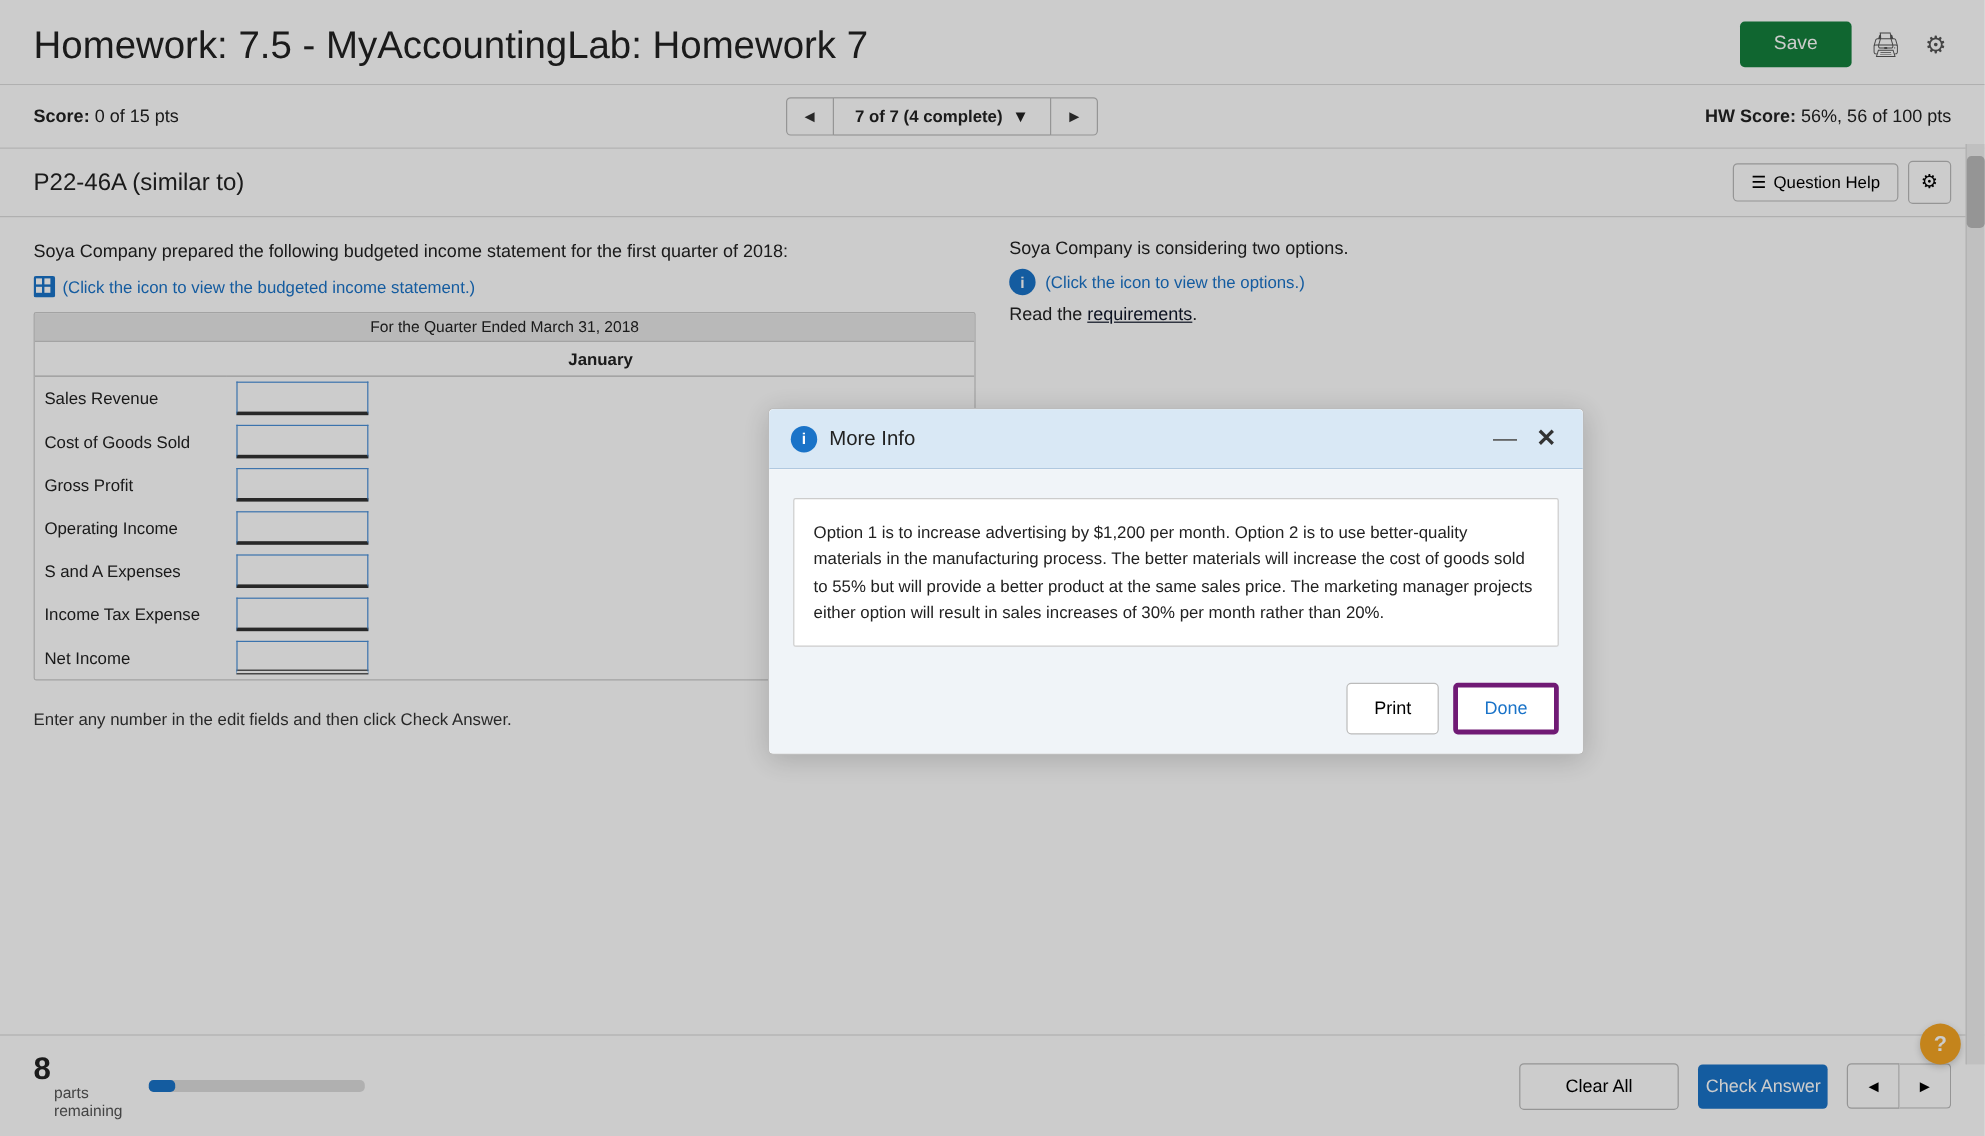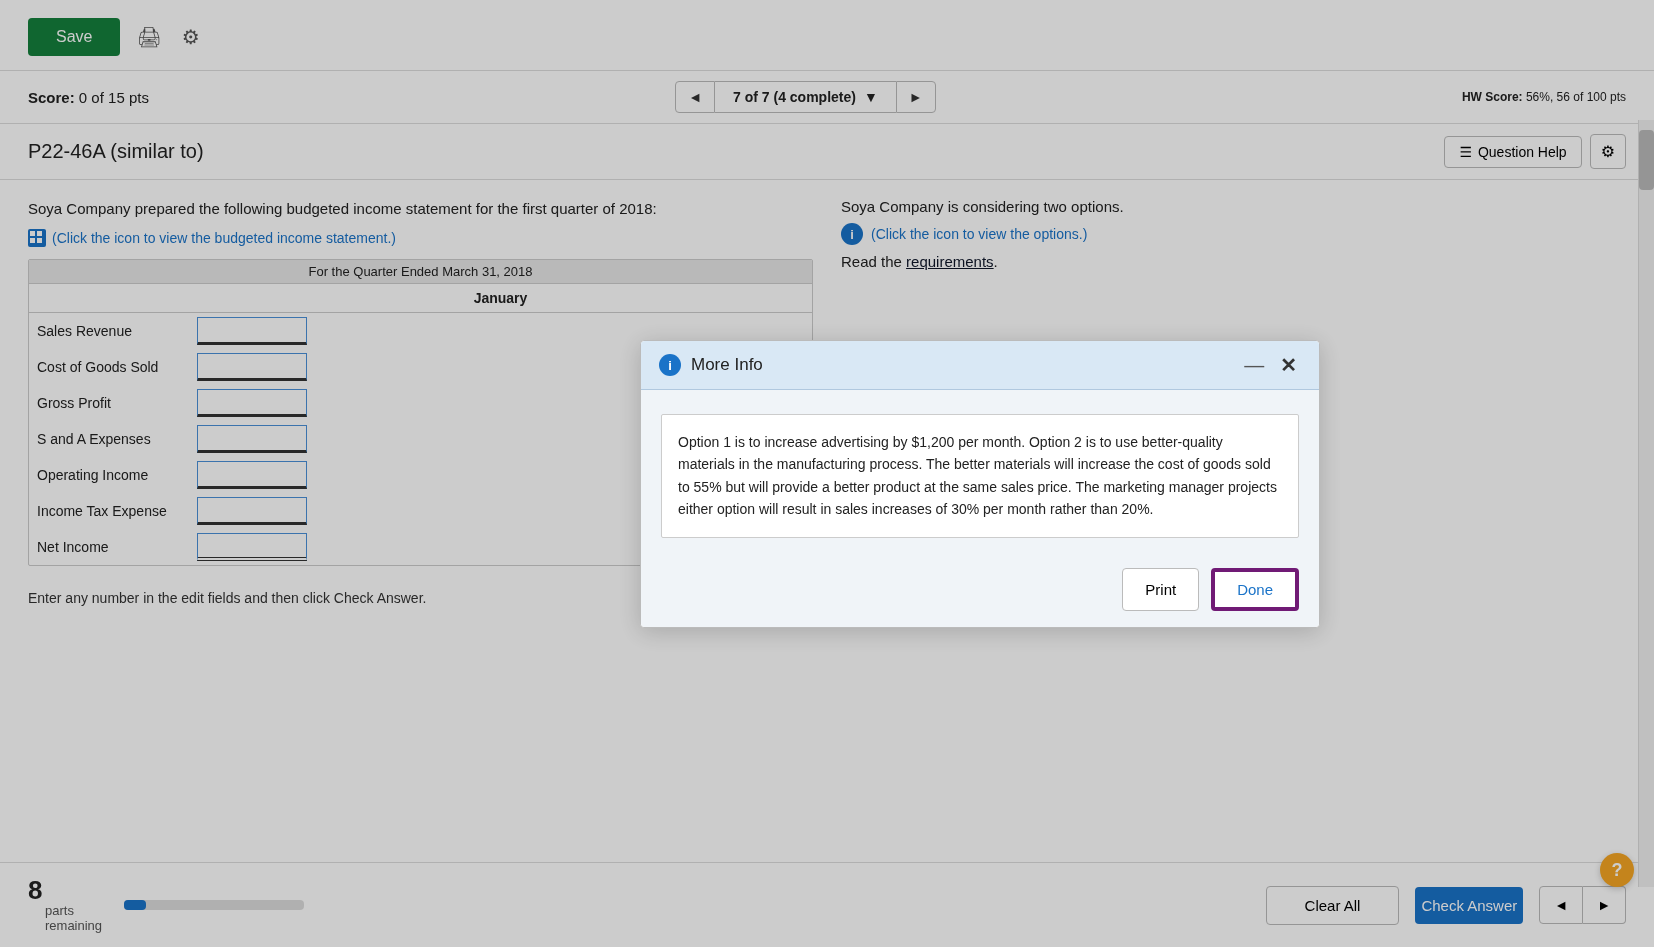--- a/index.html
+++ b/index.html
@@ -78,21 +78,21 @@
       background: #fff;
       padding: 7px 18px;
       font-size: 14px;
       font-weight: bold;
       cursor: pointer;
       display: flex;
       align-items: center;
       gap: 8px;
     }
     .nav-btn:last-child { border-radius: 0 4px 4px 0; }
-    .score-right { font-size: 12px; }
+    .score-right { font-size: 15px; }
 
     
     .question-header {
       display: flex;
       align-items: center;
       justify-content: space-between;
       padding: 10px 28px;
       border-bottom: 1px solid #ddd;
       background: #fff;
     }
@@ -432,20 +432,21 @@
       background: #bbb;
       border-radius: 4px;
       position: absolute;
       top: 10px;
     }
   </style>
 </head>
 <body>
 
 <div class="page-header">
+  <h1 class="page-title">Homework: 7.5 - MyAccountingLab: Homework 7</h1>
   <div class="header-right">
     <button class="save-button">Save</button>
     <button class="icon-btn">
       <span>🖨</span>
     </button>
     <button class="icon-btn">
       <span>⚙</span>
     </button>
   </div>
 </div>
@@ -513,25 +514,25 @@
           </tr>
           <tr>
             <td>Cost of Goods Sold</td>
             <td><input type="text" style=""></td>
           </tr>
           <tr>
             <td>Gross Profit</td>
             <td><input type="text" style=""></td>
           </tr>
           <tr>
+            <td>Operating Income</td>
+            <td><input type="text" style=""></td>
+          </tr>
+          <tr>
             <td>S and A Expenses</td>
-            <td><input type="text" style=""></td>
-          </tr>
-          <tr>
-            <td>Operating Income</td>
             <td><input type="text" style=""></td>
           </tr>
           <tr>
             <td>Income Tax Expense</td>
             <td><input type="text" style=""></td>
           </tr>
           <tr>
             <td>Net Income</td>
             <td>
               <input type="text" style="border-bottom: 4px double rgb(51, 51, 51);">

